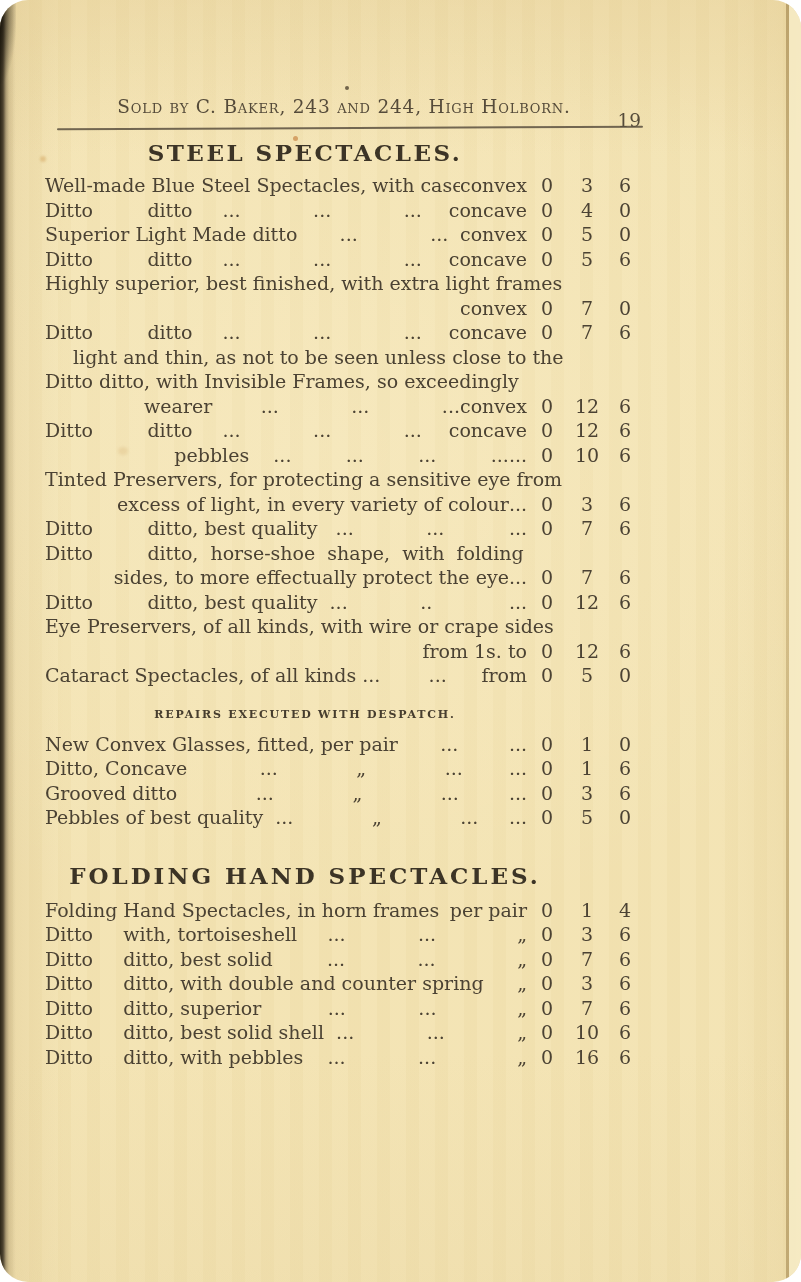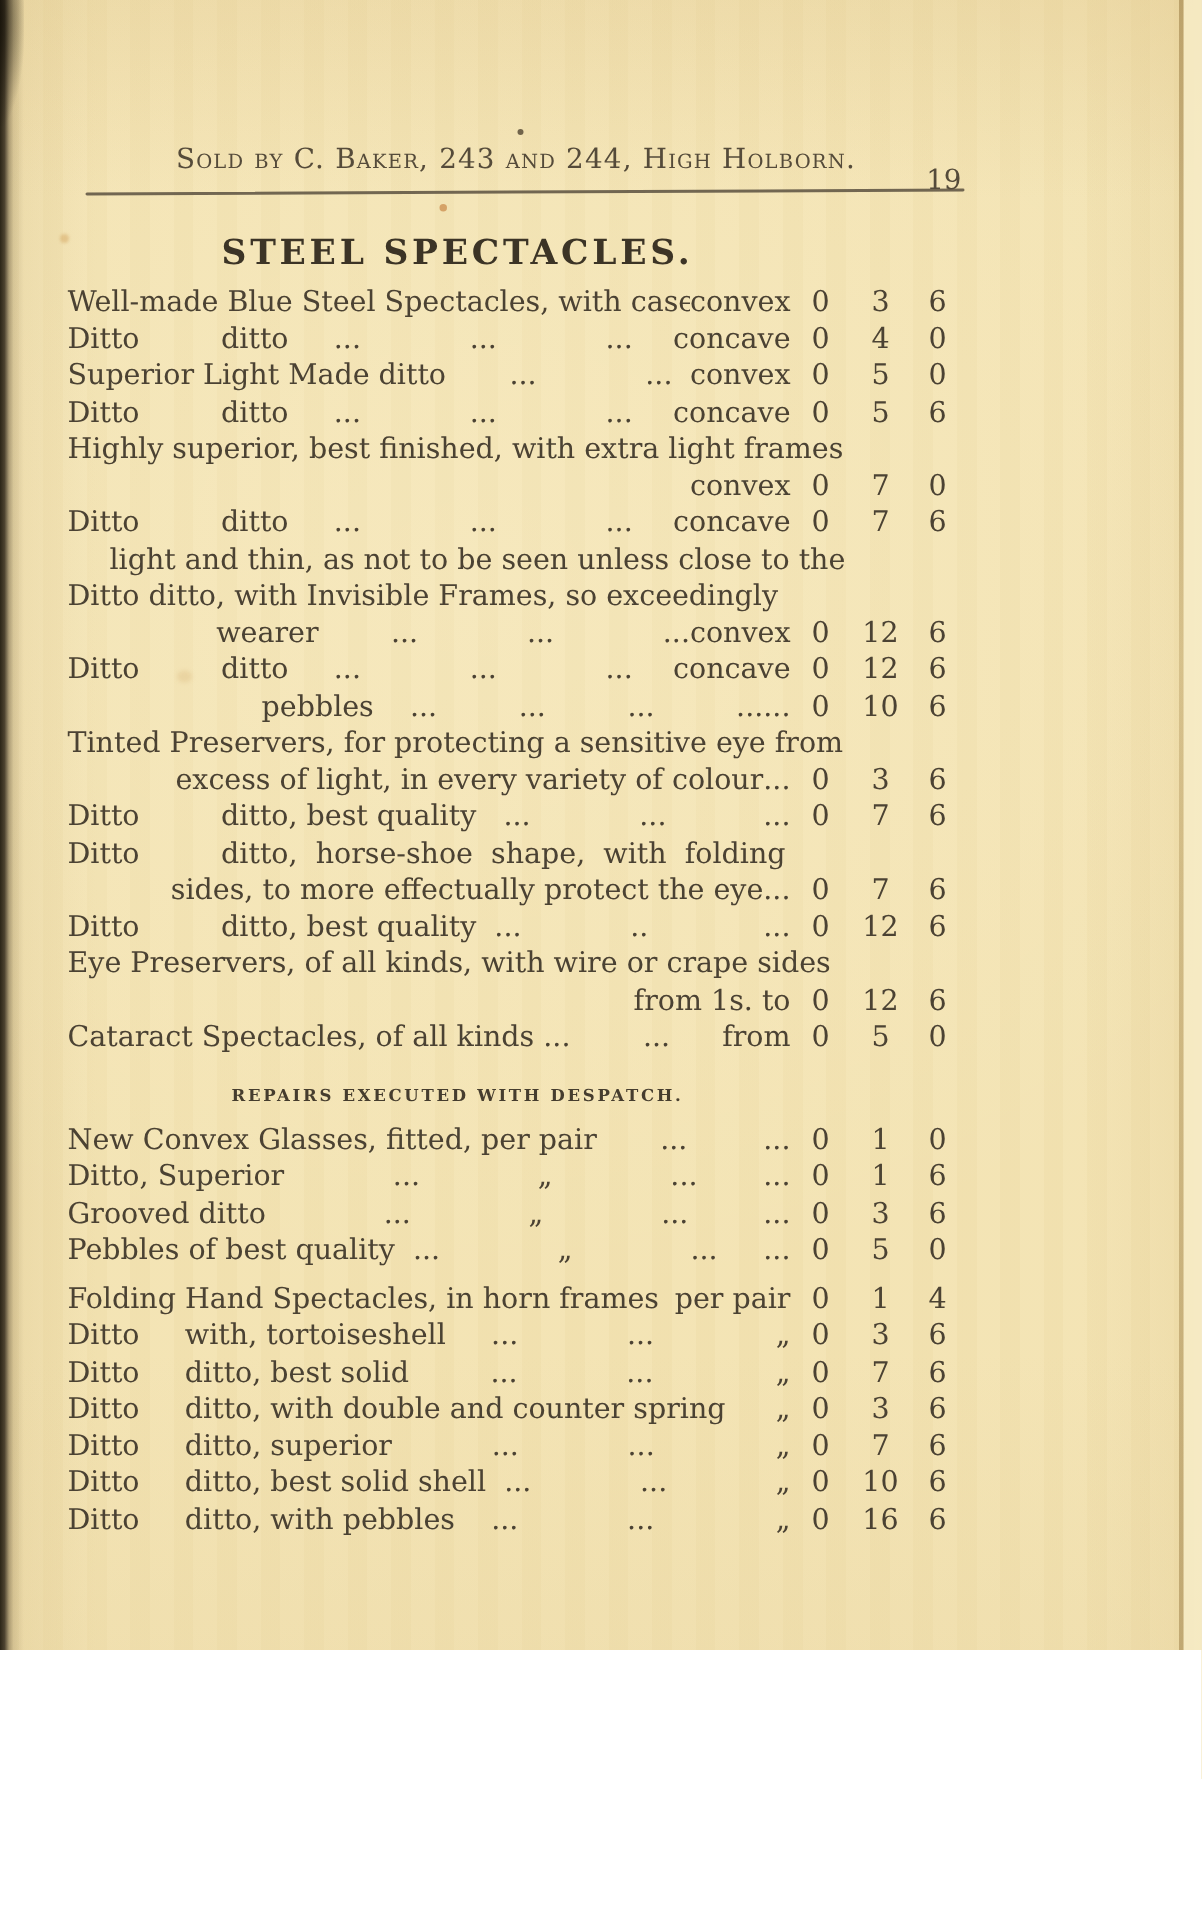--- a/index.html
+++ b/index.html
@@ -7,28 +7,29 @@
     --paper-light:#f8edc9;
     --ink:#4b4233;
     --ink-dark:#3c3426;
     --rule:#5a5040;
     --edge:#241f14;
   }
   *{box-sizing:border-box;}
   html,body{margin:0;padding:0;}
   body{width:801px;height:1282px;font-family:"DejaVu Serif","Liberation Serif",serif;}
   .scan{
-    position:relative;width:801px;height:1100px;overflow:hidden;
+    position:relative;width:801px;height:1282px;overflow:hidden;
     background:
       radial-gradient(ellipse 900px 700px at 40% 35%, rgba(255,248,222,.20), rgba(255,248,222,0) 70%),
       linear-gradient(180deg, rgba(222,196,138,.30) 0%, rgba(222,196,138,0) 12%, rgba(222,196,138,0) 82%, rgba(230,210,158,.25) 100%),
       linear-gradient(90deg, rgba(205,178,118,.25) 0%, rgba(205,178,118,0) 8%, rgba(205,178,118,0) 90%, rgba(228,206,150,.35) 100%),
       repeating-linear-gradient(90deg, rgba(208,182,124,.06) 0 13px, rgba(255,250,230,.05) 13px 29px),
       var(--paper);
     color:var(--ink);
+    border-radius:28px;
   }
   .left-edge{
     position:absolute;left:0;top:0;width:16px;height:100%;
     background:linear-gradient(90deg,#2b2517 0px,#4d4330 3px,rgba(98,85,60,.45) 6px,rgba(120,104,72,.18) 9px,rgba(120,104,72,0) 16px);
   }
   .corner-blob{
     position:absolute;left:-4px;top:-6px;width:20px;height:90px;
     background:radial-gradient(ellipse at 0% 20%, rgba(20,16,8,.9), rgba(20,16,8,0) 75%);
   }
   .page-edge-line{
@@ -57,21 +58,21 @@
   }
   .header-rule{
     margin-top:9px;margin-left:12px;width:586px;height:2px;background:var(--rule);
     transform:rotate(-0.25deg);border-radius:1px;opacity:.85;
   }
 
   .heading{
     width:520px;text-align:center;color:var(--ink-dark);
     font-weight:bold;
   }
-  .section.major0 .heading{margin-top:26px;line-height:27px;font-size:23px;letter-spacing:2.5px;}
+  .section.major0 .heading{margin-top:10px;line-height:27px;font-size:23px;letter-spacing:2.5px;}
   .section.minor1 .heading{margin-top:15px;line-height:23px;font-size:11px;letter-spacing:1.8px;font-weight:600;color:#463d2e;}
   .section.major2 .heading{margin-top:31px;line-height:29px;font-size:23px;letter-spacing:3px;}
   .section.major0 .rows{margin-top:7px;}
   .section.minor1 .rows{margin-top:6px;}
   .section.major2 .rows{margin-top:8px;}
 
   .rows{font-size:19px;line-height:24.5px;}
   .line{white-space:pre;}
   .line.indent{padding-left:28px;}
   .main-line{display:flex;align-items:baseline;}
@@ -306,21 +307,21 @@
                 </span>
       <span class="price p1">0</span>
       <span class="price p2">1</span>
       <span class="price p3">0</span>
     </div>
   </div>
 
   <div class="row">
     <div class="main-line">
       <span class="body-part">
-                  <span class="mtext">Ditto, Superior            ...             „             ...</span>
+                  <span class="mtext">Ditto, Concave            ...             „             ...</span>
                   <span class="tail">...</span>
                 </span>
       <span class="price p1">0</span>
       <span class="price p2">1</span>
       <span class="price p3">6</span>
     </div>
   </div>
 
   <div class="row">
     <div class="main-line">
@@ -342,20 +343,21 @@
                 </span>
       <span class="price p1">0</span>
       <span class="price p2">5</span>
       <span class="price p3">0</span>
     </div>
   </div>
 </div>
   </div>
 
   <div class="section major2">
+    <div class="heading">FOLDING HAND SPECTACLES.</div>
     <div class="rows">
   <div class="row">
     <div class="main-line">
       <span class="body-part">
                   <span class="mtext">Folding Hand Spectacles, in horn frames</span>
                   <span class="tail">per pair</span>
                 </span>
       <span class="price p1">0</span>
       <span class="price p2">1</span>
       <span class="price p3">4</span>

